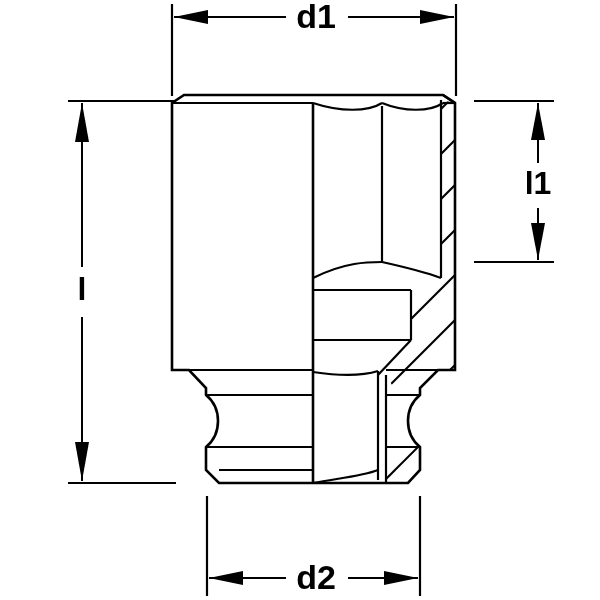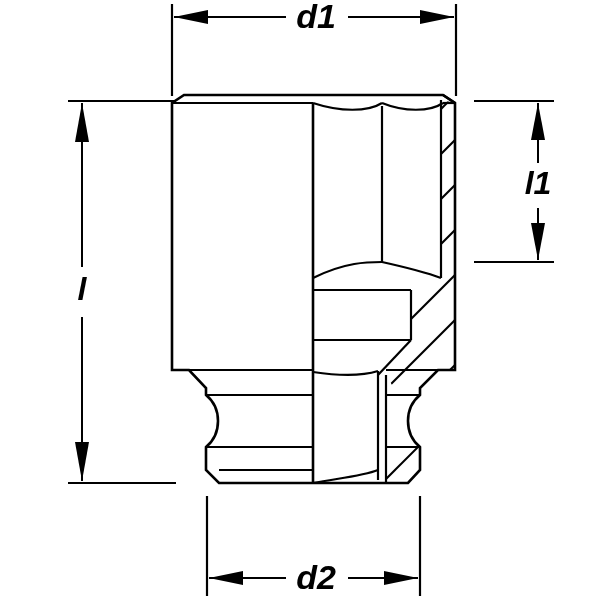--- a/index.html
+++ b/index.html
@@ -14,21 +14,20 @@
     font-family: "Liberation Sans", sans-serif;
     overflow: hidden;
     position: relative;
   }
   #drawing-root {
     position: absolute;
     left: 0;
     top: 0;
     width: 551px;
     height: 600px;
-    font-style: italic;
   }
   svg {
     display: block;
   }
   .outline {
     fill: none;
     stroke: #000000;
     stroke-width: 2.6;
     stroke-linejoin: miter;
     stroke-linecap: butt;

